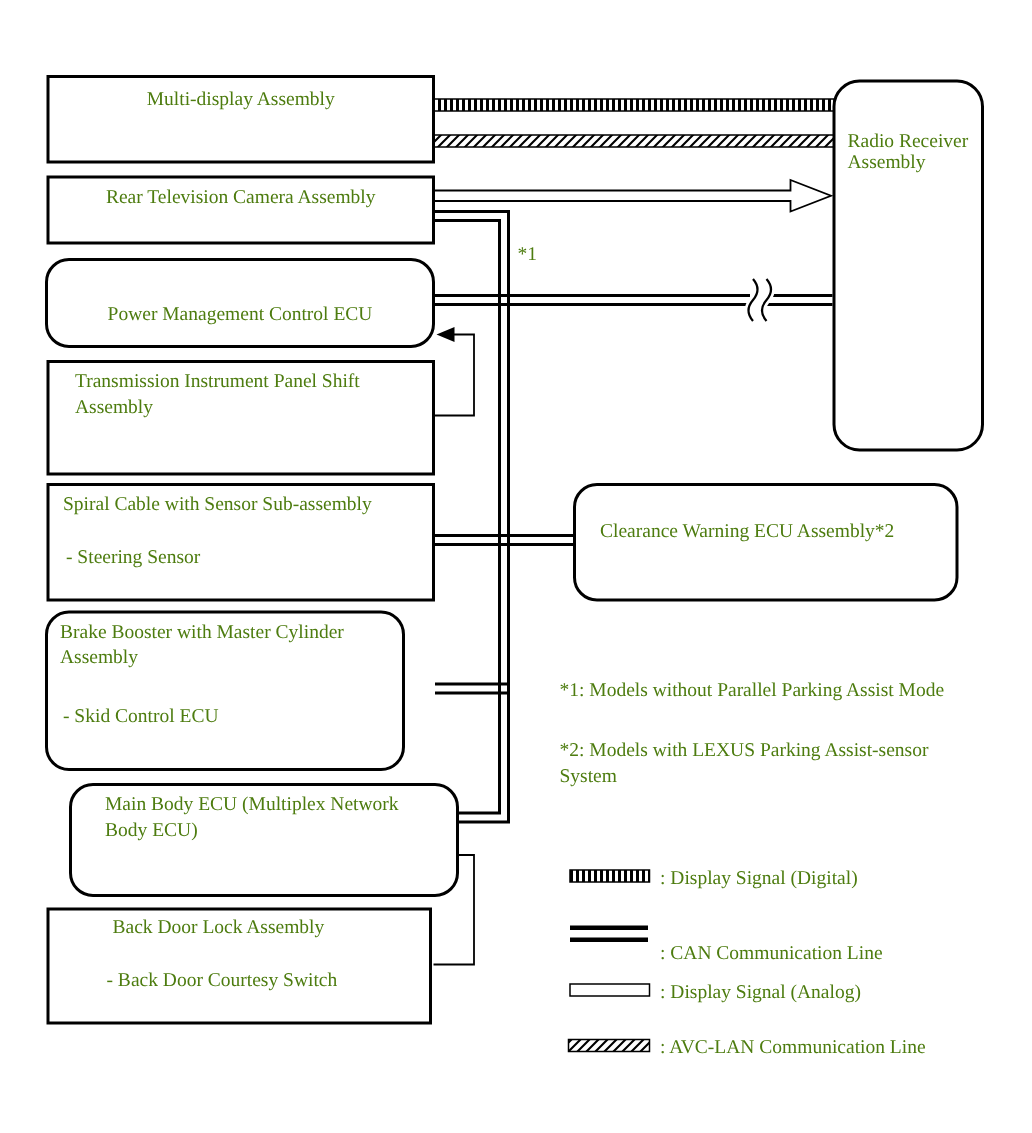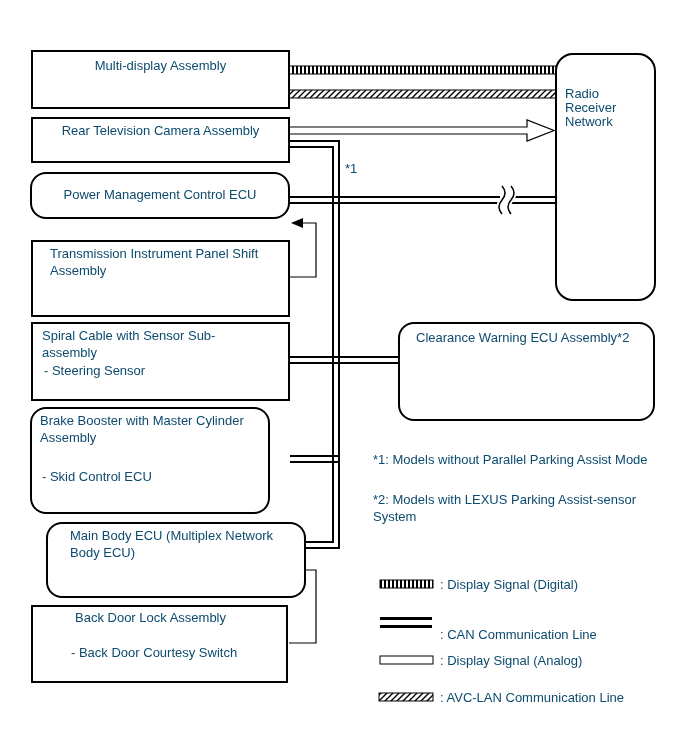--- a/index.html
+++ b/index.html
@@ -1,21 +1,21 @@
 <!DOCTYPE html>
 <html><head>
 <meta charset="utf-8">
 <style>
   html,body{margin:0;padding:0;background:#ffffff;}
   .canvas{
     position:relative;
     width:688px;height:755px;
     background:#ffffff;
-    font-family:Liberation Sans, sans-serif;
-    color:#0c4a6e;
+    font-family:Liberation Serif, serif;
+    color:#4d7c0f;
     overflow:hidden;
   }
   .canvas svg{position:absolute;left:0;top:0;z-index:0;}
   .box{
     position:absolute;
     box-sizing:border-box;
     background:#fff;
     border:2px solid #000;
     font-size:13px;
     line-height:1.3;
@@ -99,21 +99,21 @@
   </svg>
 
   <div class="box center" style="left:31px;top:50px;width:259px;height:59px;padding-top:6px;">
     <span class="lbl">Multi-display Assembly</span>
   </div>
 
   <div class="box center" style="left:31px;top:117px;width:259px;height:46px;padding-top:4px;">
     <span class="lbl">Rear Television Camera Assembly</span>
   </div>
 
-  <div class="box round center" style="left:30px;top:172px;width:260px;height:47px;padding-top:13px;">
+  <div class="box round center" style="left:30px;top:172px;width:260px;height:60px;padding-top:27px;">
     <span class="lbl">Power Management Control ECU</span>
   </div>
 
   <div class="box" style="left:31px;top:240px;width:259px;height:77px;padding:4px 12px 10px 17px;">
     <span class="lbl">Transmission Instrument Panel Shift Assembly</span>
   </div>
 
   <div class="box" style="left:31px;top:322px;width:259px;height:79px;padding:4px 26px 0 9px;">
     <span class="lbl">Spiral Cable with Sensor Sub-assembly</span>
     <span class="sub" style="left:11px;top:39px;">- Steering Sensor</span>
@@ -127,24 +127,24 @@
   <div class="box round" style="left:30px;top:522px;width:260px;height:76px;padding:4px 16px 0 22px;margin-left:16px;">
     <span class="lbl">Main Body ECU (Multiplex Network Body ECU)</span>
   </div>
 
   <div class="box" style="left:31px;top:605px;width:257px;height:78px;padding:3px 8px 0 42px;">
     <span class="lbl">Back Door Lock Assembly</span>
     <span class="sub" style="left:38px;top:38px;">- Back Door Courtesy Switch</span>
   </div>
 
   <div class="box round-lg" style="left:555px;top:53px;width:101px;height:248px;padding:32px 6px 0 8px;line-height:14px;">
-    <span class="lbl">Radio Receiver Network</span>
+    <span class="lbl">Radio Receiver Assembly</span>
   </div>
 
-  <div class="box round" style="left:398px;top:322px;width:257px;height:99px;padding:6px 4px 0 16px;">
+  <div class="box round" style="left:382px;top:322px;width:257px;height:79px;padding:22px 4px 0 16px;">
     <span class="lbl">Clearance Warning ECU Assembly*2</span>
   </div>
 
   <div class="txt" style="left:345px;top:161px;">*1</div>
 
   <div class="txt" style="left:373px;top:452px;width:310px;">*1: Models without Parallel Parking Assist Mode</div>
 
   <div class="txt" style="left:373px;top:492px;width:285px;">*2: Models with LEXUS Parking Assist-sensor System</div>
 
   <div class="txt" style="left:440px;top:577px;">: Display Signal (Digital)</div>

